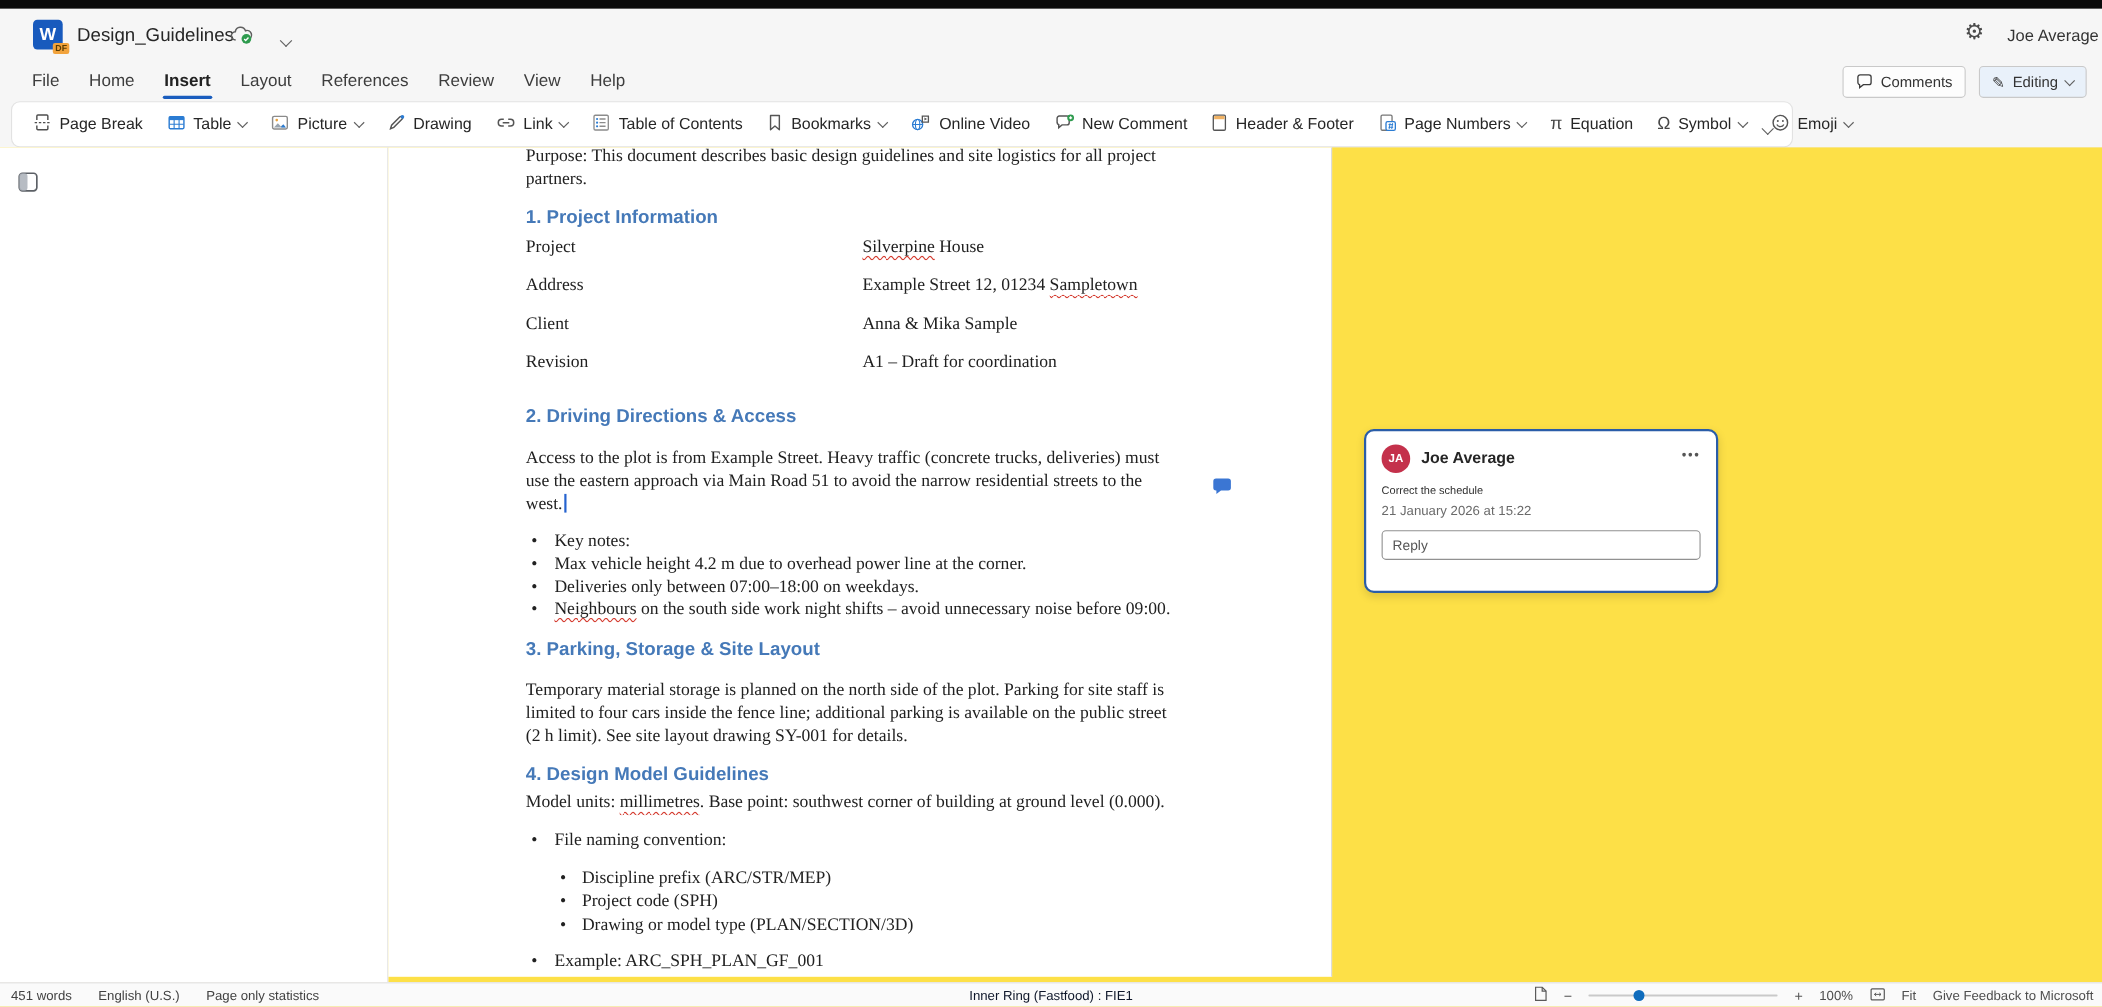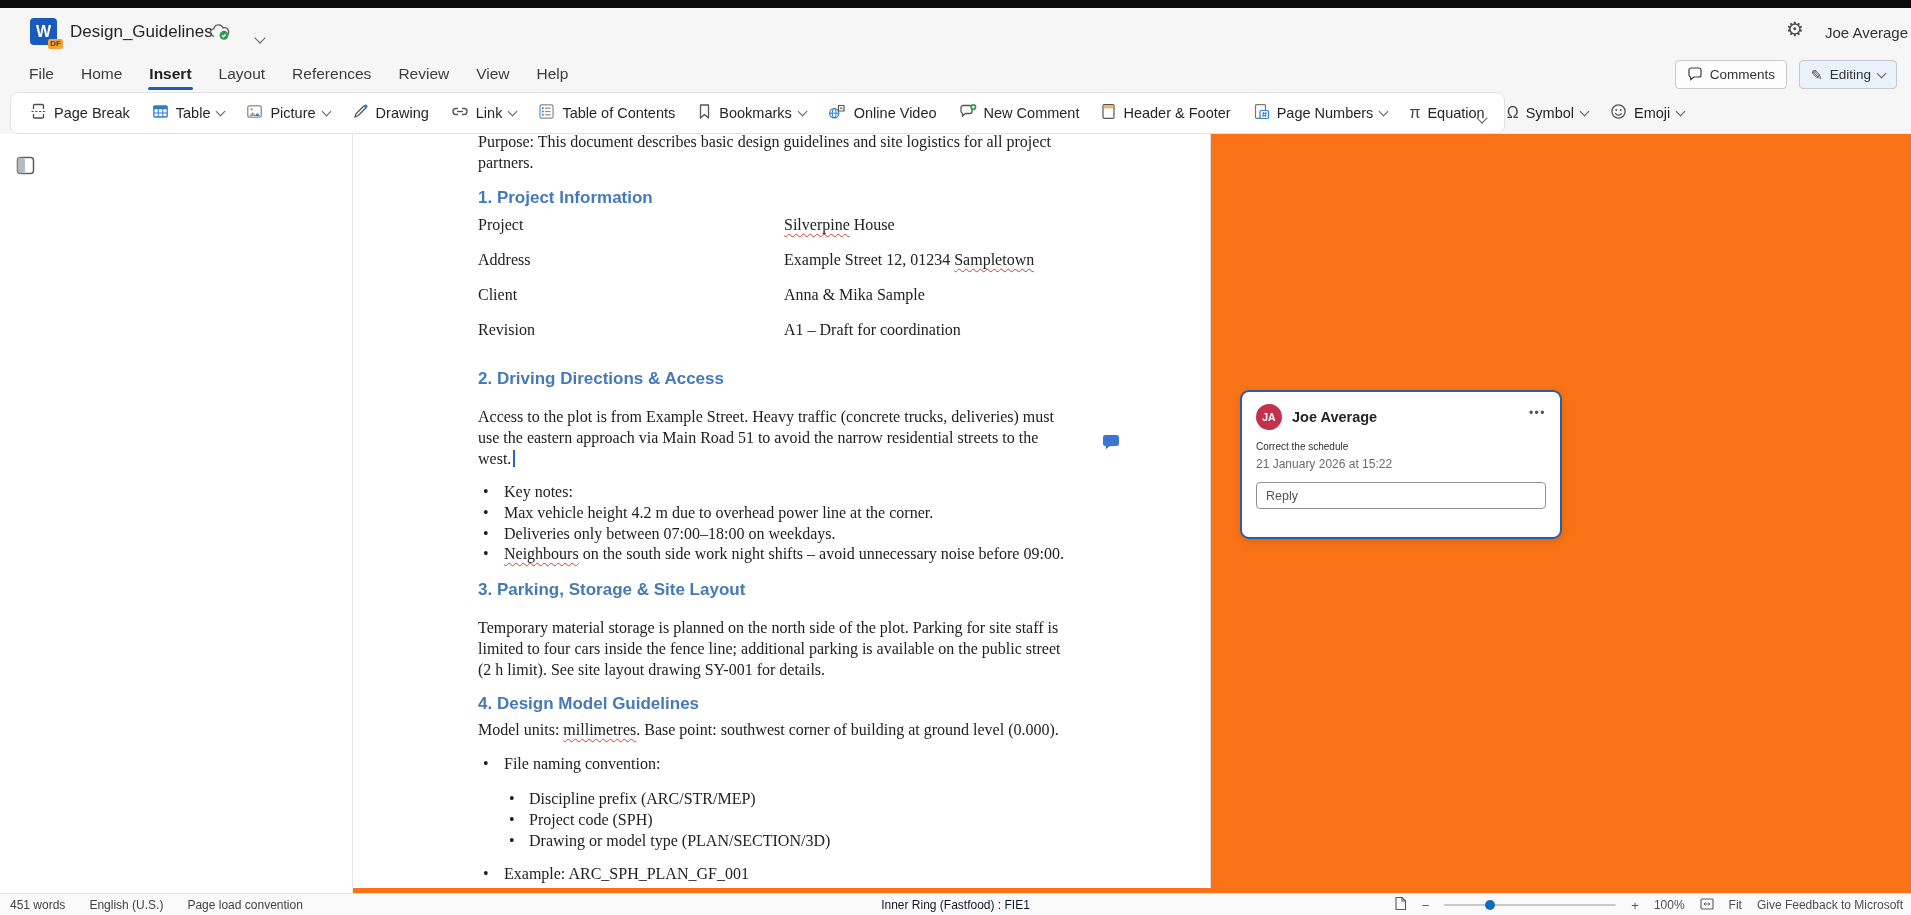--- a/index.html
+++ b/index.html
@@ -38,30 +38,30 @@
   .tab.active{font-weight:600;color:#222;}
   .tab.active::after{content:"";position:absolute;left:-1px;right:-1px;bottom:-7px;height:3px;
                      background:#1a5dbe;border-radius:2px;}
   .topbtns{position:absolute;right:14px;top:4px;display:flex;gap:12px;}
   .btn{height:27px;border:1px solid #c9c9c9;border-radius:4px;background:#fdfdfd;display:flex;
        align-items:center;gap:7px;padding:0 11px;font-size:13.5px;color:#333;}
   .btn.editing{background:#e9f1fa;}
   .pencil{font-size:14px;color:#3c3c3c;line-height:1;}
 
   
-  .ribbon{position:absolute;left:10px;top:84px;width:1495px;height:42px;background:#fff;
+  .ribbon{position:absolute;left:10px;top:84px;width:1620px;height:42px;background:#fff;
           border:1px solid #e2e2e2;border-radius:8px;display:flex;align-items:center;
           padding-left:19px;gap:22px;box-sizing:border-box;}
   .ritem{display:flex;align-items:center;gap:7px;font-size:14.5px;color:#262626;white-space:nowrap;}
   .ritem .chev{width:6px;height:6px;margin-top:-4px;}
   .glyph{font-size:16px;color:#474747;line-height:1;}
   .ribbon-collapse{position:absolute;right:18px;top:15px;}
 
   
-  .workspace{position:absolute;left:0;top:134px;width:1911px;height:759px;background:#f97316;}
+  .workspace{position:absolute;left:0;top:134px;width:1911px;height:759px;background:#fde047;}
   .leftpane{position:absolute;left:0;top:0;width:353px;height:100%;background:#fff;
             border-right:1px solid #e4e4e4;box-sizing:border-box;}
   .pane-icon{position:absolute;left:16px;top:22px;}
   .page{position:absolute;left:353px;top:0;width:858px;height:754px;background:#fff;
         border-right:1px solid #dcdcdc;box-sizing:border-box;}
   .doc{position:absolute;left:125px;top:-3px;width:604px;color:#212121;font-size:16px;
        line-height:21px;font-family:"Liberation Serif","DejaVu Serif",serif;}
   .dh{font-family:"Liberation Sans","DejaVu Sans",sans-serif;font-size:17px;font-weight:700;
       color:#4579b8;line-height:22px;margin:14px 0 4px 0;}
   .pline{height:21px;}
@@ -405,21 +405,21 @@
       <div class="cc-text">Correct the schedule</div>
       <div class="cc-time">21 January 2026 at 15:22</div>
       <input class="cc-reply" type="text" placeholder="Reply" style="">
     </div>
   </div>
 
   <div class="statusbar">
     <div class="sb-left">
       <span>451 words</span>
       <span>English (U.S.)</span>
-      <span>Page load convention</span>
+      <span>Page only statistics</span>
     </div>
     <div class="sb-center">Inner Ring (Fastfood) : FIE1</div>
     <div class="sb-right">
       <span>
         <svg width="13" height="15" viewBox="0 0 13 15">
             <path d="M2 1.5h6l3.5 3.5v8.5h-9.5z" fill="none" stroke="#5a5a5a" stroke-width="1.1"></path>
             <path d="M8 1.5V5h3.5" fill="none" stroke="#5a5a5a" stroke-width="1.1"></path>
           </svg>
       </span>
       <span class="sb-sign">−</span>

